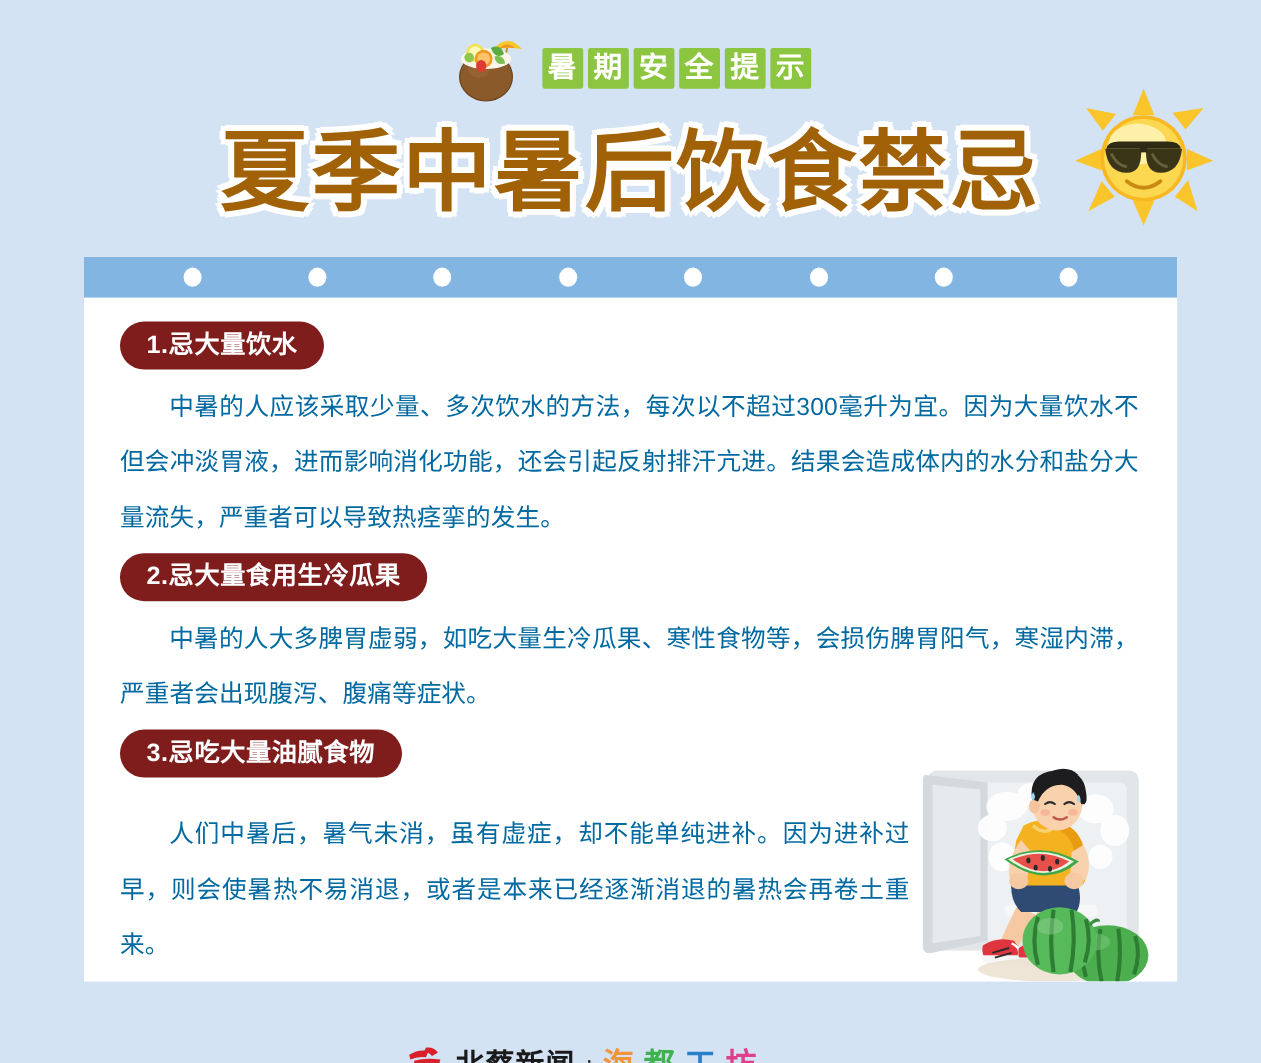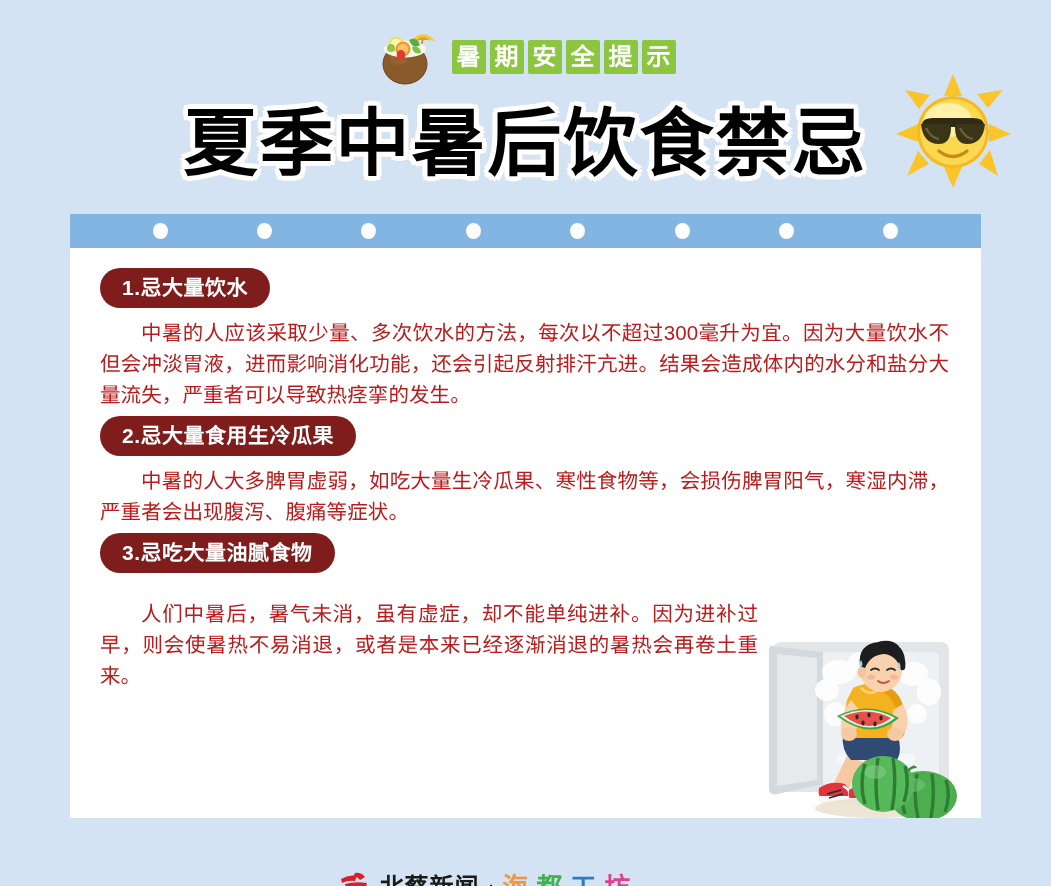--- a/index.html
+++ b/index.html
@@ -67,21 +67,21 @@
   
   .main-title {
     position: absolute;
     top: 96px;
     left: 0;
     width: 1051px;
     text-align: center;
     font-size: 74px;
     line-height: 96px;
     font-weight: bold;
-    color: #000000;
+    color: #a16207;
     letter-spacing: 2px;
     text-shadow:
        3px 0 0 #fff, -3px 0 0 #fff, 0 3px 0 #fff, 0 -3px 0 #fff,
        3px 3px 0 #fff, -3px 3px 0 #fff, 3px -3px 0 #fff, -3px -3px 0 #fff,
        5px 0 0 #fff, -5px 0 0 #fff, 0 5px 0 #fff, 0 -5px 0 #fff,
        4px 4px 0 #fff, -4px 4px 0 #fff, 4px -4px 0 #fff, -4px -4px 0 #fff;
     z-index: 3;
   }
 
   
@@ -130,22 +130,22 @@
     font-weight: bold;
     line-height: 1;
     padding: 9px 22px 10px 22px;
     border-radius: 22px;
     letter-spacing: 0.5px;
     margin-bottom: 9px;
   }
 
   .section-text {
     font-size: 20.5px;
-    line-height: 31px;
-    color: #b91c1c;
+    line-height: 46px;
+    color: #0369a1;
     text-indent: 41px;
     text-align: justify;
     letter-spacing: 0.1px;
     padding-right: 2px;
   }
   .section-text.narrow { width: 660px; }
 
   .sec-1 { margin-bottom: 6px; }
   .sec-2 { margin-bottom: 6px; }
   .sec-3 { margin-bottom: 16px; }

